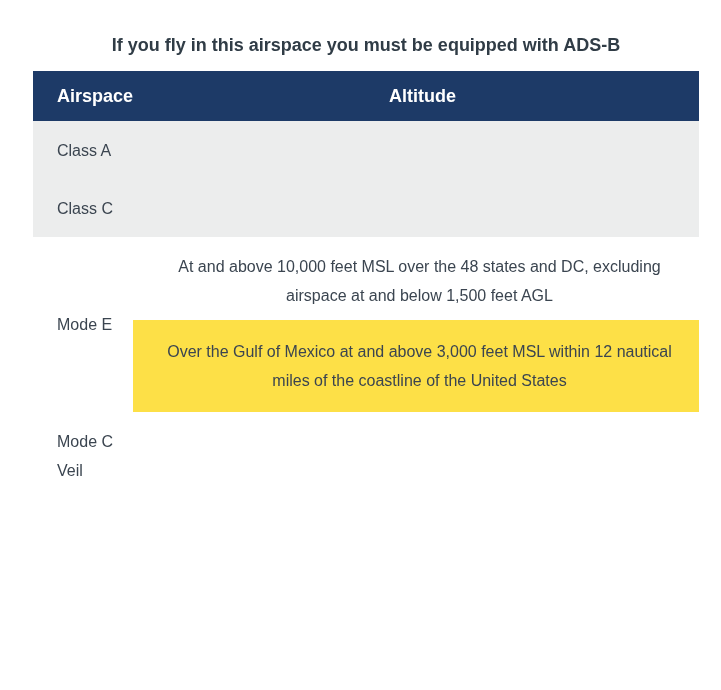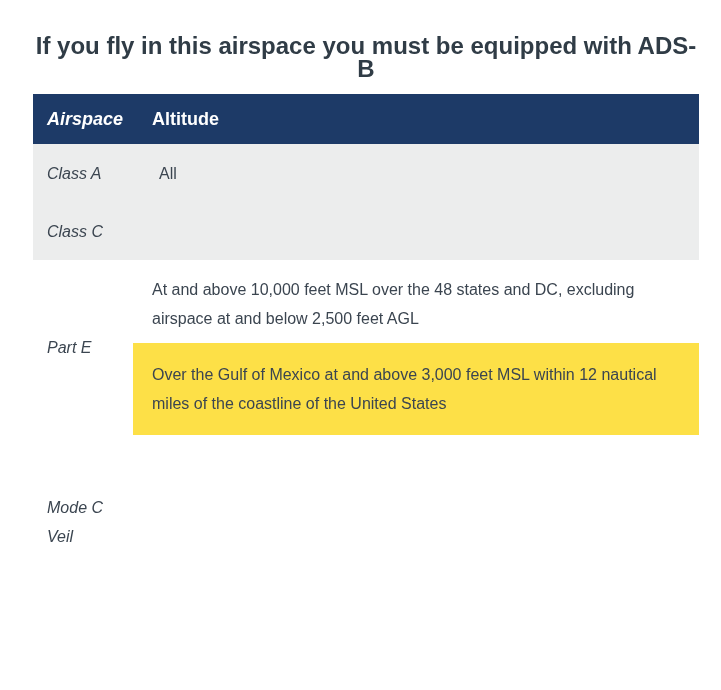--- a/index.html
+++ b/index.html
@@ -8,21 +8,21 @@
     width: 721px; height: 690px;
     font-family: "Liberation Sans", sans-serif;
     color: #3b4550;
     overflow: hidden;
     position: relative;
   }
   .page-title {
     margin: 34px 22px 14px 33px;
     width: 666px;
     text-align: center;
-    font-size: 24px;
+    font-size: 18px;
     line-height: 23px;
     font-weight: bold;
     color: #303c46;
   }
   .airspace-table {
     margin: 10px 0 0 33px;
     width: 666px;
   }
   .header-row {
     display: flex;
@@ -35,70 +35,69 @@
   }
   .row {
     display: flex;
     font-size: 16px;
     line-height: 29px;
     color: #3b4550;
   }
   .row.shaded { background: #eceded; gap: 7px; }
   .cell-airspace {
     flex: 0 0 100px;
-    padding-left: 14px;
+    padding-left: 24px;
     padding-right: 6px;
-    font-style: italic;
   }
   .cell-altitude {
     flex: 1;
     padding-left: 19px;
     padding-right: 12px;
+    text-align: center;
   }
   .pre { white-space: pre-line; }
   .row-class-a { padding: 15px 0; }
   .row-class-b { padding: 15px 0 14px; }
   .row-class-c { padding: 14px 0; }
   .row-class-e { padding: 0; }
   .row-class-e .cell-airspace { align-self: center; }
   .row-class-e .cell-altitude { padding: 0; }
   .row-class-e .para-first { padding: 15px 12px 10px 19px; }
   .row-class-e .para-gulf {
     background: #fde047;
     padding: 17px 12px 17px 19px;
   }
-  .row-mode-c { padding: 15px 0 18px; margin-top: 43px; }
+  .row-mode-c { padding: 15px 0 18px; }
 </style>
 </head>
 <body>
 
 <div class="page-title">If you fly in this airspace you must be equipped with ADS-B</div>
 
 <div class="airspace-table">
 
   <div class="header-row">
     <div class="cell-airspace">Airspace</div>
     <div class="cell-altitude">Altitude</div>
   </div>
 
   <div class="row shaded row-class-a">
     <div class="cell-airspace">Class A</div>
-    <div class="cell-altitude pre">All</div>
   </div>
 
 
   <div class="row shaded row-class-c">
     <div class="cell-airspace">Class C</div>
   </div>
 
   <div class="row row-class-e">
-    <div class="cell-airspace">Part E</div>
+    <div class="cell-airspace">Mode E</div>
     <div class="cell-altitude">
       <div class="para-first pre">At and above 10,000 feet MSL over the 48 states and DC, excluding
-airspace at and below 2,500 feet AGL</div>
+airspace at and below 1,500 feet AGL</div>
       <div class="para-gulf pre">Over the Gulf of Mexico at and above 3,000 feet MSL within 12 nautical
 miles of the coastline of the United States</div>
     </div>
   </div>
 
   <div class="row row-mode-c">
     <div class="cell-airspace">Mode C Veil</div>
   </div>
 
 </div>

